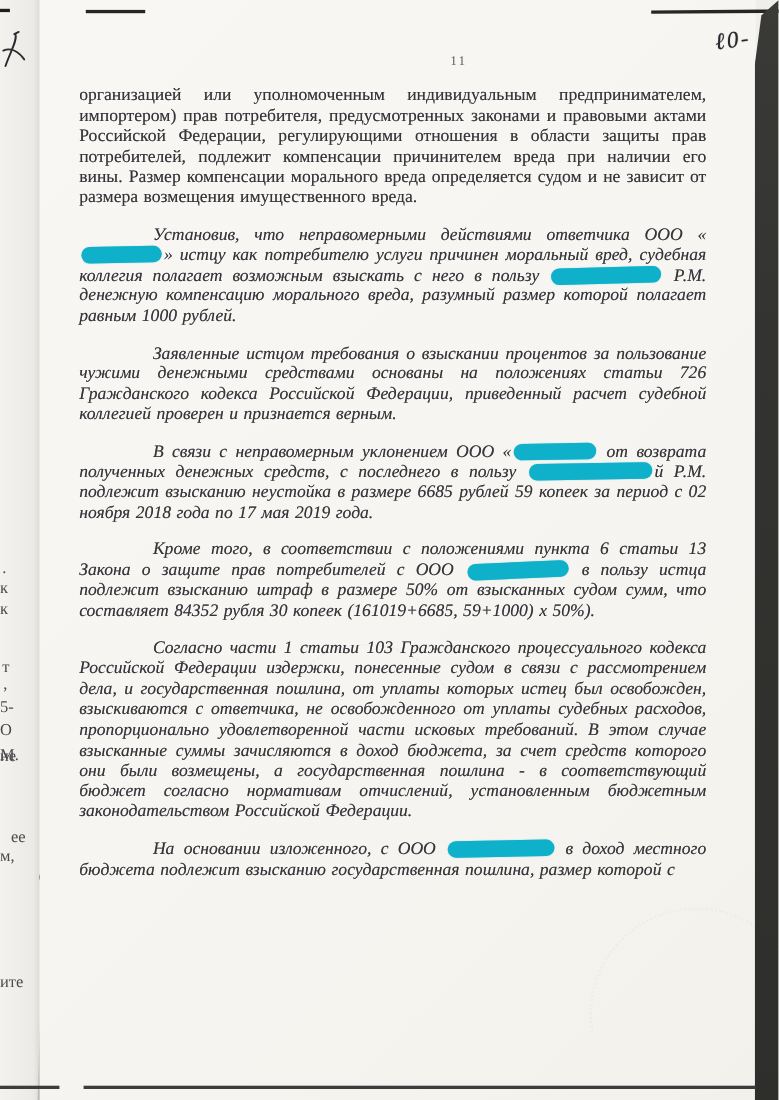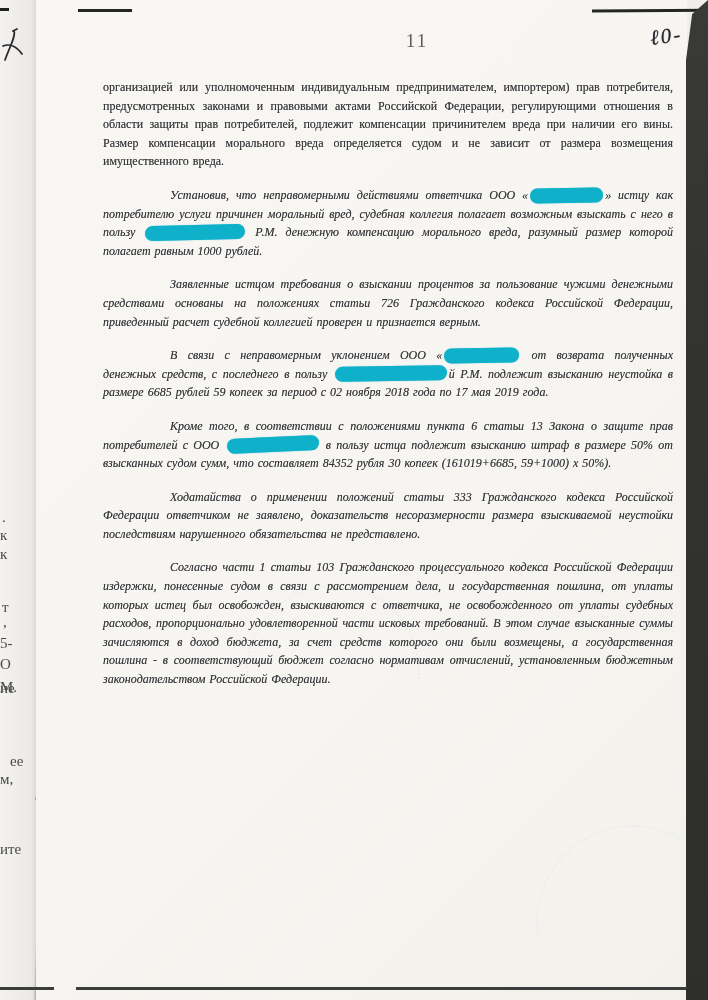--- a/index.html
+++ b/index.html
@@ -40,34 +40,34 @@
   }
   
   .page{
     position:absolute;left:36px;top:0;width:651px;height:1000px;
     background:linear-gradient(135deg,#f8f7f3 0%,#f6f5f1 55%,#f2f1ec 100%);
   }
   .top-edge-line{position:absolute;height:3px;background:#262626;top:9px;}
   .tel-a{left:42px;width:54px;}
   .tel-b{left:556px;width:128px;transform:rotate(-0.4deg);}
   .page-number{
-    position:absolute;left:366px;top:30px;width:30px;
-    font-size:19px;color:#5d5d5f;letter-spacing:2px;text-align:center;
+    position:absolute;left:366px;top:48px;width:30px;
+    font-size:12px;color:#5d5d5f;letter-spacing:2px;text-align:center;
   }
   .hand-right{
     position:absolute;left:614px;top:24px;
     font-size:21px;font-style:italic;color:#27262c;
     letter-spacing:2px;transform:rotate(-7deg);
     text-shadow:0 0 1px rgba(30,30,40,.6);
   }
   .hand-left-svg{position:absolute;left:1px;top:28px;}
   
   .content{
-    position:absolute;left:67px;top:78px;width:570px;  
-    font-size:12px;line-height:18.6px;color:#35353a;
+    position:absolute;left:36px;top:78px;width:570px;  
+    font-size:16px;line-height:18.6px;color:#35353a;
     text-align:justify;
     text-shadow:0 0 0.5px rgba(50,50,55,.55);
     word-spacing:1px;
   }
   .para{margin:0 0 15px 0;}
   .para.indent{text-indent:67px;font-style:italic;}
   .redact{
     display:inline-block;height:15px;border-radius:9px;
     background:var(--redact,#0fb0c9);
     vertical-align:middle;margin:0 2px;transform:translateY(-1px) rotate(-1deg);
@@ -108,21 +108,21 @@
         <span class="edge-frag" style="top: 547px; left: 0px;">к</span>
         <span class="edge-frag" style="top: 600px; left: 2px;">т</span>
         <span class="edge-frag" style="top: 615px; left: 3px;">,</span>
         <span class="edge-frag" style="top: 636px; left: 0px;">5-</span>
         <span class="edge-frag" style="top: 657px; left: 0px;">О</span>
         <span class="edge-frag" style="top: 680px; left: 0px;">М.</span>
         <span class="edge-frag" style="top: 681px; left: 0px;">не</span>
         <span class="edge-frag" style="top: 754px; left: 10px;">ее</span>
         <span class="edge-frag" style="top: 772px; left: 0px;">м,</span>
         <span class="edge-frag" style="top: 790px; left: 0px; margin-left: 35px;">ом</span>
-        <span class="edge-frag" style="top: 842px; left: 0px; text-align: center;">ите</span>
+        <span class="edge-frag" style="top: 886px; left: 0px; text-align: center;">ите</span>
         <span class="edge-frag" style="top: 860px; left: 0px; margin-left: 45px;">вие</span>
         <span class="edge-frag" style="top: 879px; left: 0px; margin-left: 40px;">ной</span>
       </div>
   </div>
 
   <div class="crease"></div>
 
   <div class="page">
     <div class="top-edge-line tel-a"></div>
     <div class="top-edge-line tel-b"></div>
@@ -133,21 +133,21 @@
 
     <div class="stamp-ghost sg1"></div>
     <div class="stamp-ghost sg2"></div>
 
     <div class="content">
         <div class="para"><span>организацией или уполномоченным индивидуальным предпринимателем, импортером) прав потребителя, предусмотренных законами и правовыми актами Российской Федерации, регулирующими отношения в области защиты прав потребителей, подлежит компенсации причинителем вреда при наличии его вины. Размер компенсации морального вреда определяется судом и не зависит от размера возмещения имущественного вреда.</span></div>
         <div class="para indent"><span>Установив, что неправомерными действиями ответчика ООО «</span><span class="redact" style="width: 73px; transform: translateY(-1px) rotate(-1deg);"></span><span>» истцу как потребителю услуги причинен моральный вред, судебная коллегия полагает возможным взыскать с него в пользу </span><span class="redact" style="width: 100px; transform: translateY(-1px) rotate(-1.5deg);"></span><span> Р.М. денежную компенсацию морального вреда, разумный размер которой полагает равным 1000 рублей.</span></div>
         <div class="para indent"><span>Заявленные истцом требования о взыскании процентов за пользование чужими денежными средствами основаны на положениях статьи 726 Гражданского кодекса Российской Федерации, приведенный расчет судебной коллегией проверен и признается верным.</span></div>
         <div class="para indent"><span>В связи с неправомерным уклонением ООО «</span><span class="redact" style="width: 75px; transform: translateY(-1px) rotate(-1deg);"></span><span> от возврата полученных денежных средств, с последнего в пользу </span><span class="redact" style="width: 112px; transform: translateY(-1px) rotate(-1deg);"></span><span>й Р.М. подлежит взысканию неустойка в размере 6685 рублей 59 копеек за период с 02 ноября 2018 года по 17 мая 2019 года.</span></div>
         <div class="para indent"><span>Кроме того, в соответствии с положениями пункта 6 статьи 13 Закона о защите прав потребителей с ООО </span><span class="redact" style="width: 92px; transform: translateY(-1px) rotate(-2.5deg);"></span><span> в пользу истца подлежит взысканию штраф в размере 50% от взысканных судом сумм, что составляет 84352 рубля 30 копеек (161019+6685, 59+1000) х 50%).</span></div>
-        <div class="para indent"><span>Ходатайства о применении положений статьи 333 Гражданского кодекса Российской Федерации ответчиком не заявлено, доказательств несоразмерности размера взыскиваемой неустойки последствиям нарушенного обязательства не представлено.</span></div>
         <div class="para indent"><span>Согласно части 1 статьи 103 Гражданского процессуального кодекса Российской Федерации издержки, понесенные судом в связи с рассмотрением дела, и государственная пошлина, от уплаты которых истец был освобожден, взыскиваются с ответчика, не освобожденного от уплаты судебных расходов, пропорционально удовлетворенной части исковых требований. В этом случае взысканные суммы зачисляются в доход бюджета, за счет средств которого они были возмещены, а государственная пошлина - в соответствующий бюджет согласно нормативам отчислений, установленным бюджетным законодательством Российской Федерации.</span></div>
+        <div class="para indent"><span>На основании изложенного, с ООО </span><span class="redact" style="width: 97px; transform: translateY(-1px) rotate(-1deg);"></span><span> в доход местного бюджета подлежит взысканию государственная пошлина, размер которой с</span></div>
       </div>
   </div>
 
   <div class="right-bar"></div>
   <div class="bottom-line bl-a"></div>
   <div class="bottom-line bl-b"></div>
 </div>
 
 </body></html>

